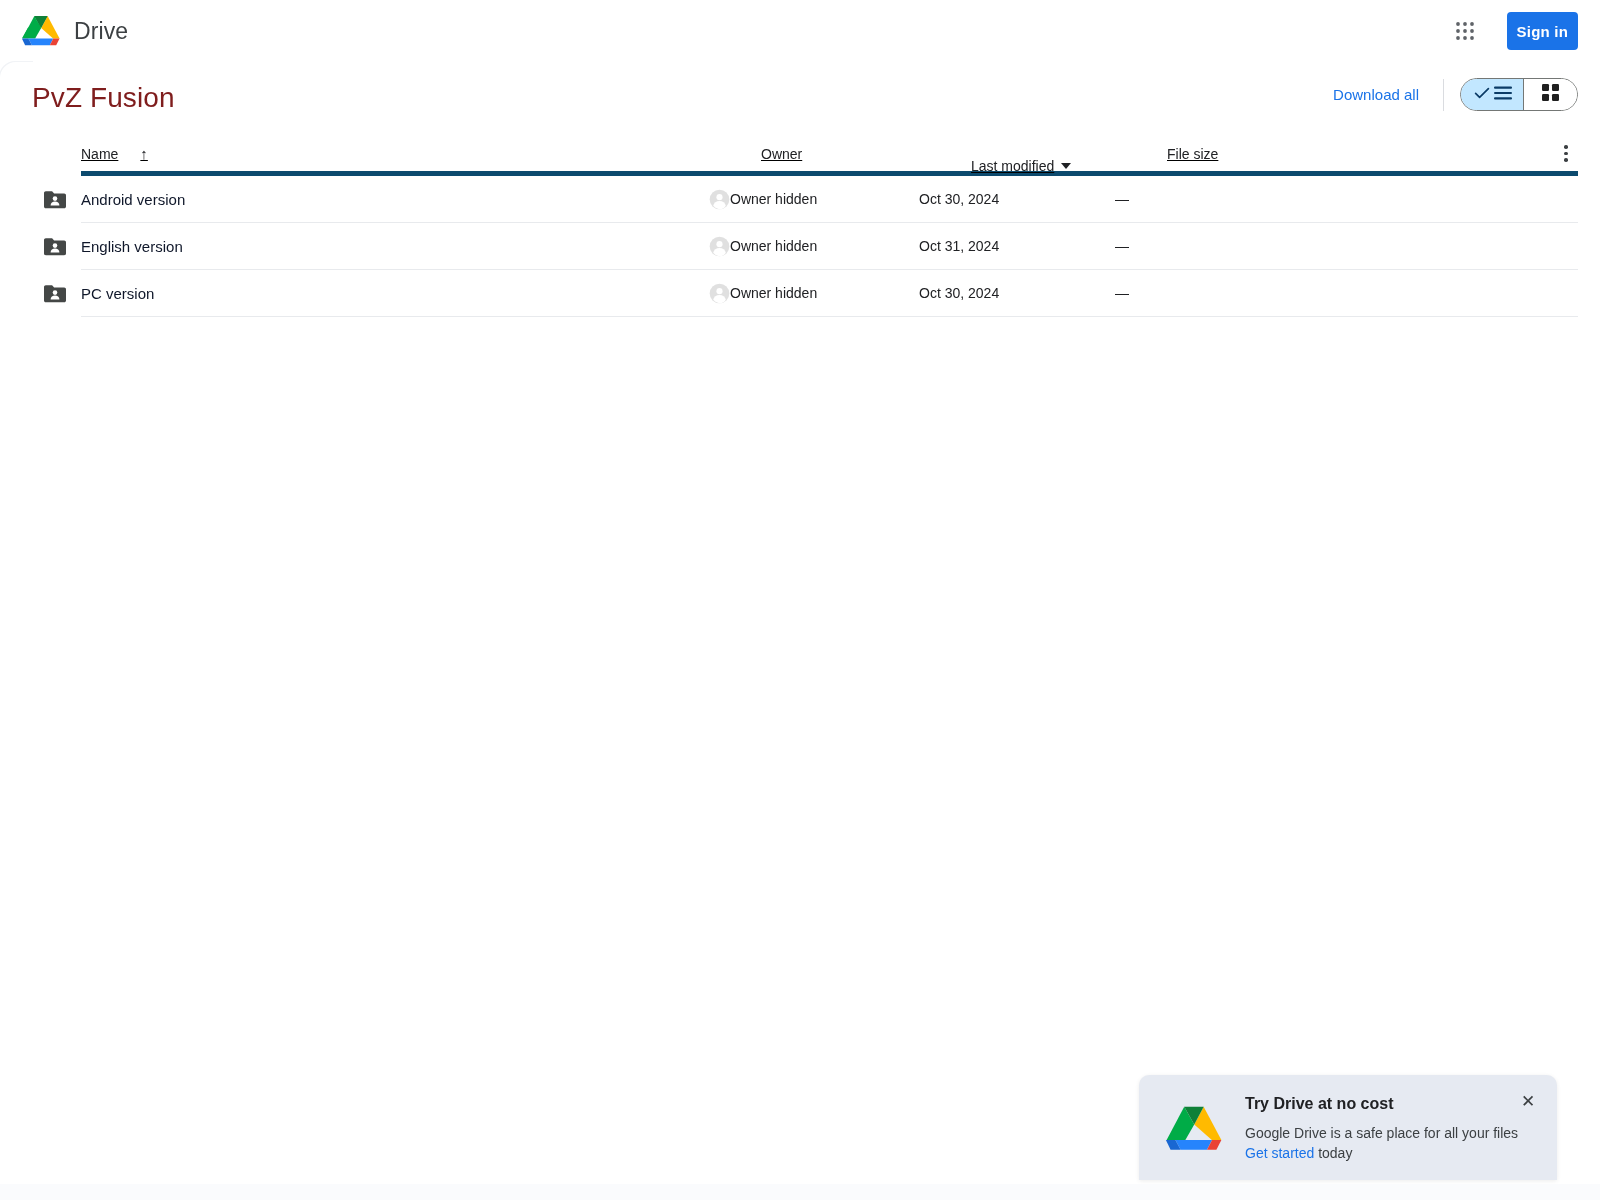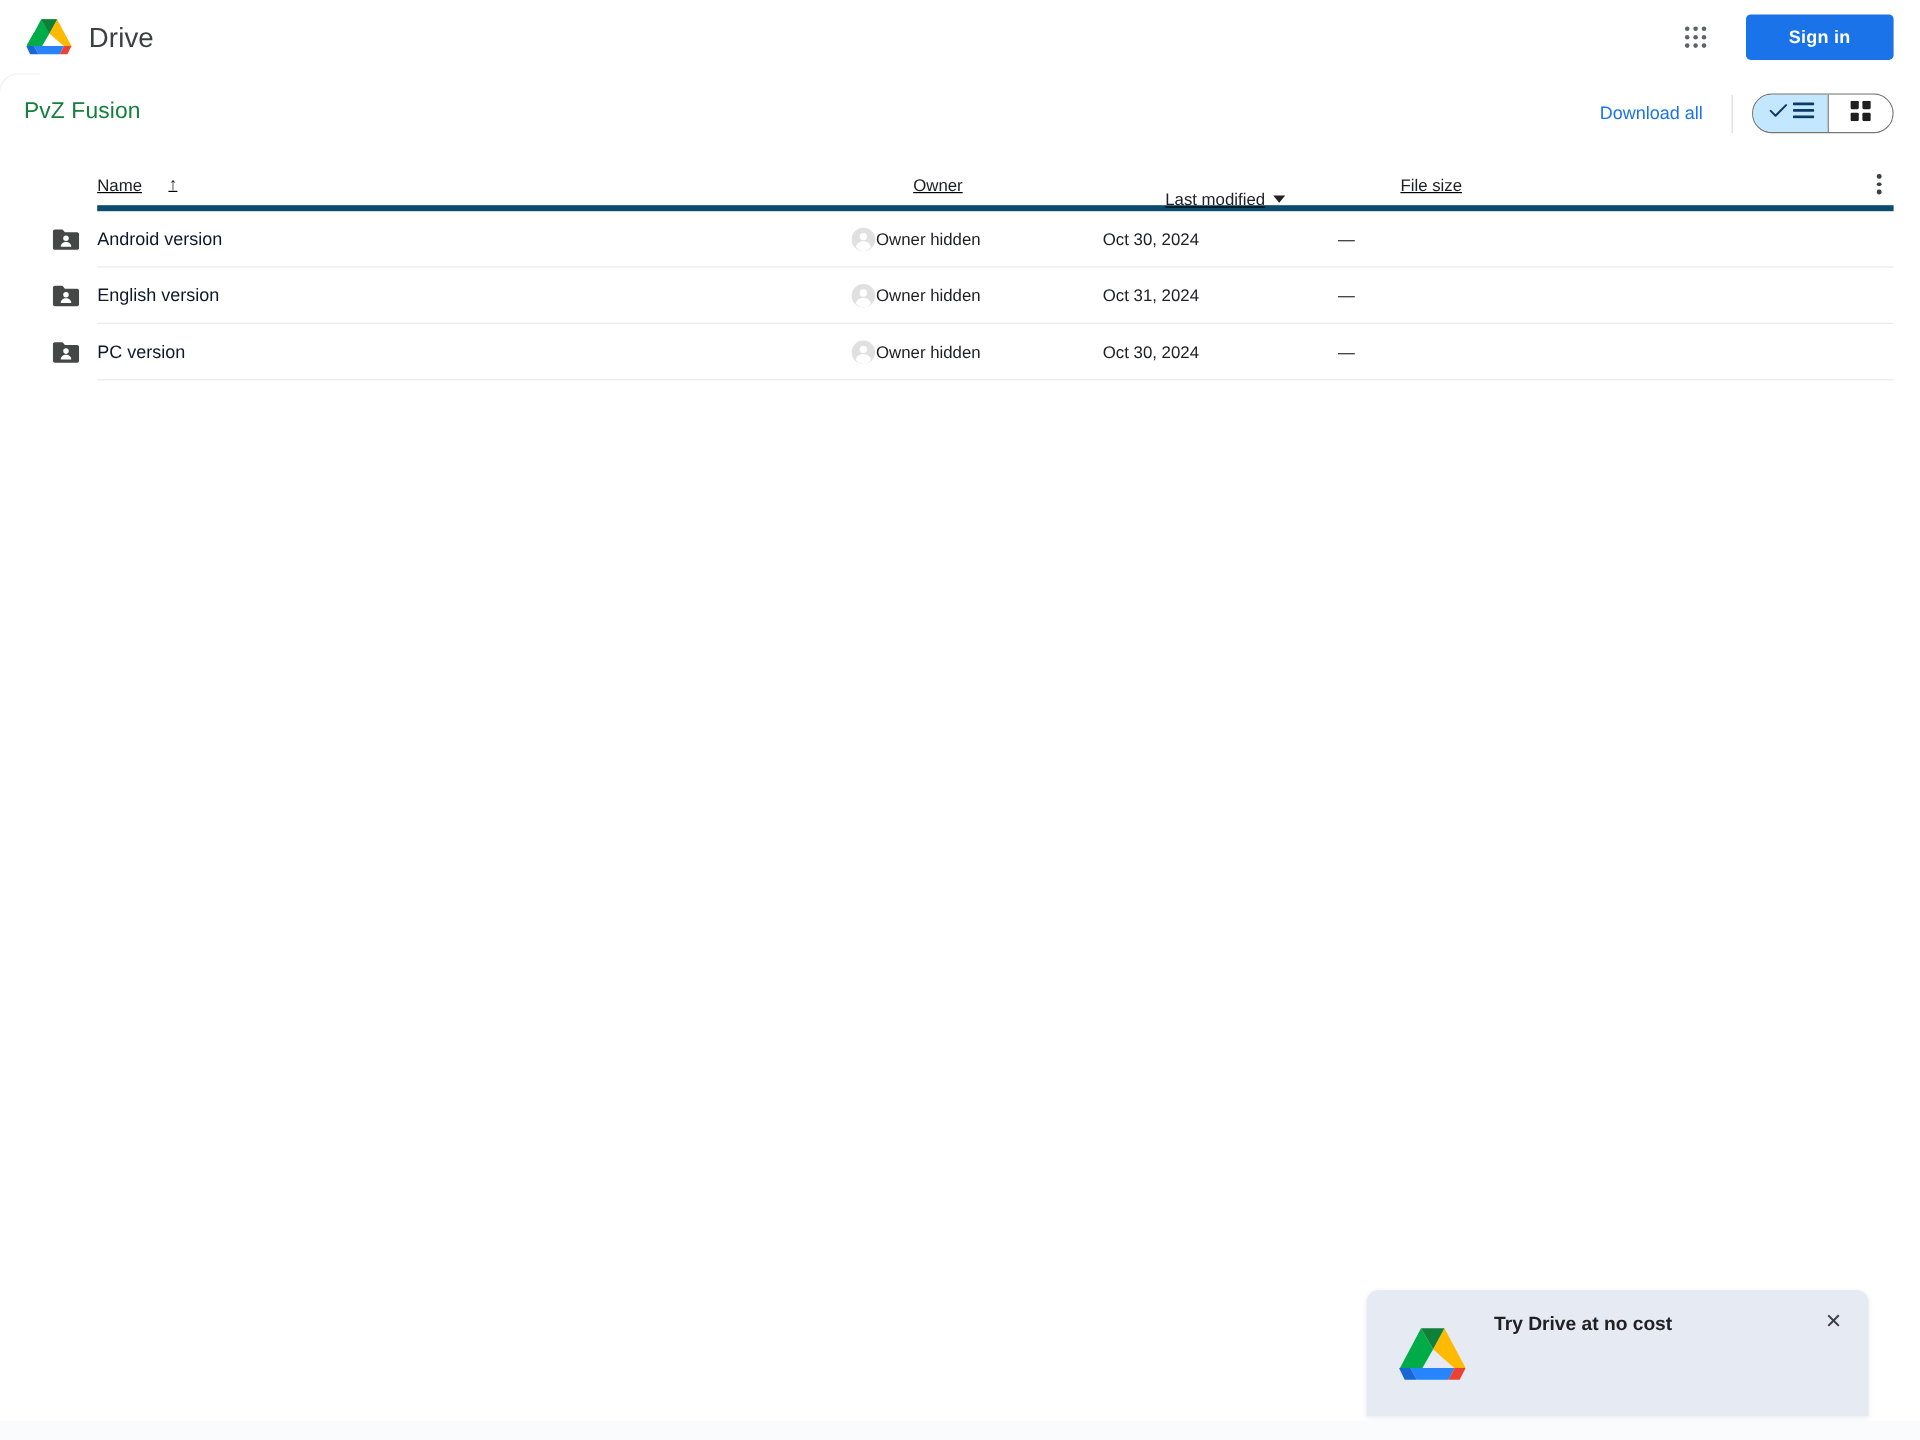--- a/index.html
+++ b/index.html
@@ -38,21 +38,21 @@
     width: 40px; height: 40px; border-radius: 50%;
     display:flex; align-items:center; justify-content:center;
     cursor: pointer;
   }
   .apps-grid svg { display:block; }
   .signin-btn {
     background: #1a73e8; color: #ffffff;
     border: none; border-radius: 4px;
     font-family: "Liberation Sans", sans-serif;
     font-size: 15px; font-weight: 700; letter-spacing:.2px;
-    padding: 0 36px; height: 38px;
+    padding: 0 10px; height: 38px;
     cursor: pointer;
   }
 
   
   .content {
     position: absolute; top: 62px; left: 0;
     width: 1600px; height: 1138px;
     background: #ffffff;
     border-top-left-radius: 16px;
     box-shadow: 0 0 0 0 rgba(0,0,0,0);
@@ -63,22 +63,22 @@
     box-shadow: -1px -1px 0 0 #f1f3f6;
     pointer-events:none;
   }
 
   .content-head {
     position: relative;
     height: 74px;
     display: flex; align-items: center;
   }
   .folder-title {
-    position:absolute; left: 20px; top: 20px;
-    font-size: 19px; color: #15803d; font-weight: 400;
+    position:absolute; left: 32px; top: 20px;
+    font-size: 28px; color: #7f1d1d; font-weight: 400;
     letter-spacing: .1px;
   }
   .head-actions {
     position:absolute; right: 22px; top: 16px;
     display:flex; align-items:center; gap: 0;
   }
   .download-all {
     color: #1a73e8; font-size: 15px; font-weight: 500;
     text-decoration: none; cursor:pointer;
     padding: 8px 10px;
@@ -355,18 +355,22 @@
         <polygon points="16.3,4.6 24.2,18.4 17.2,30.6 9.4,30.6 2.5,30.6" fill="#00ac47"></polygon>
         <polygon points="31.6,4.6 45.5,30.6 38,30.6 24.2,18.4" fill="#ffba00"></polygon>
         <polygon points="16.3,4.6 31.6,4.6 24.2,18.4" fill="#0f8038"></polygon>
         <polygon points="9.4,30.6 38.2,30.6 34.2,38.4 13.5,38.4" fill="#2684fc"></polygon>
         <polygon points="38.2,30.6 45.5,30.6 41.6,38.4 34.2,38.4" fill="#ea4335"></polygon>
         <polygon points="9.4,30.6 13.5,38.4 5.6,38.4 1.9,30.6" fill="#1967d2"></polygon>
       </svg>
     </span>
     <div class="toast-body">
       <div class="toast-title">Try Drive at no cost</div>
+      <div class="toast-sub">
+        <span>Google Drive is a safe place for all your files</span><br>
+        <span class="toast-link">Get started</span><span> today</span>
+      </div>
     </div>
     <div class="toast-close">✕</div>
   </div>
 
   <div class="bottom-strip"></div>
 </div>
 
 </body></html>

